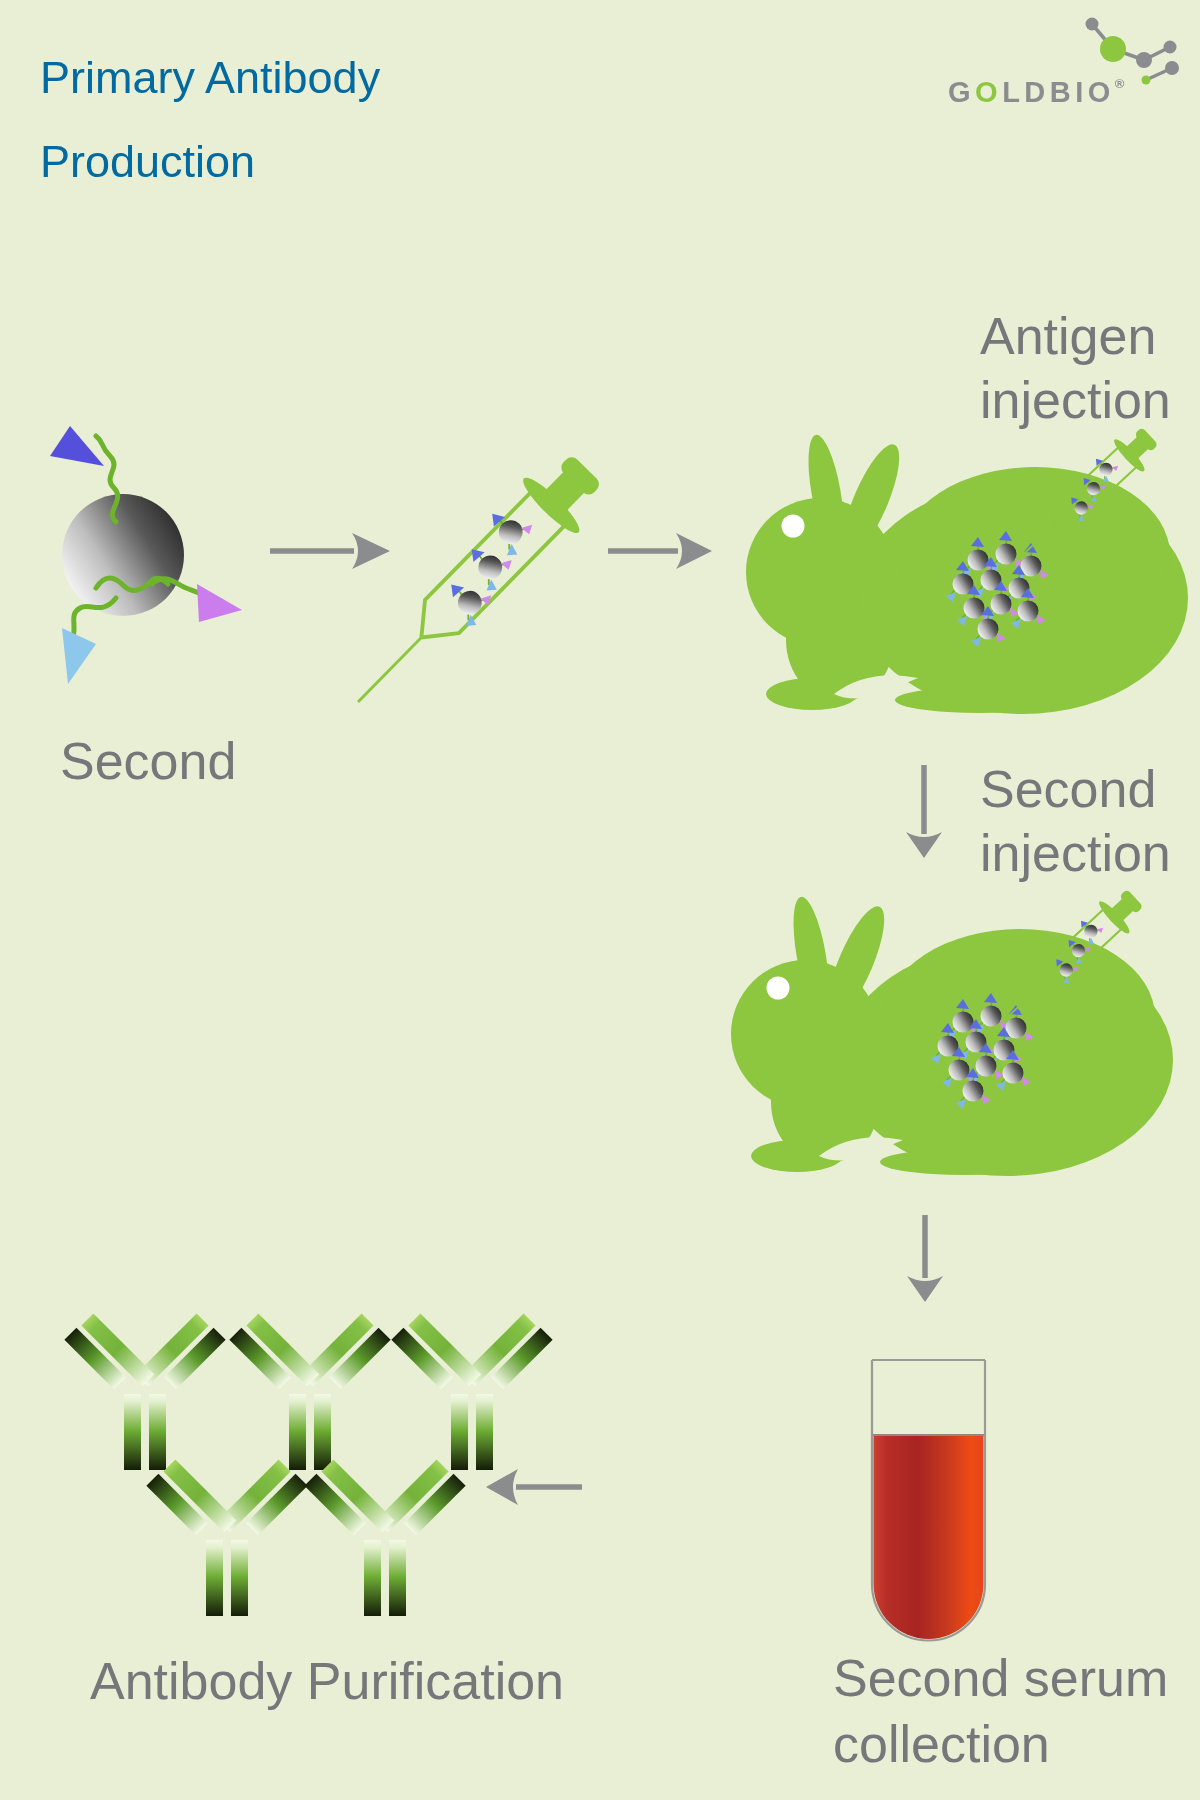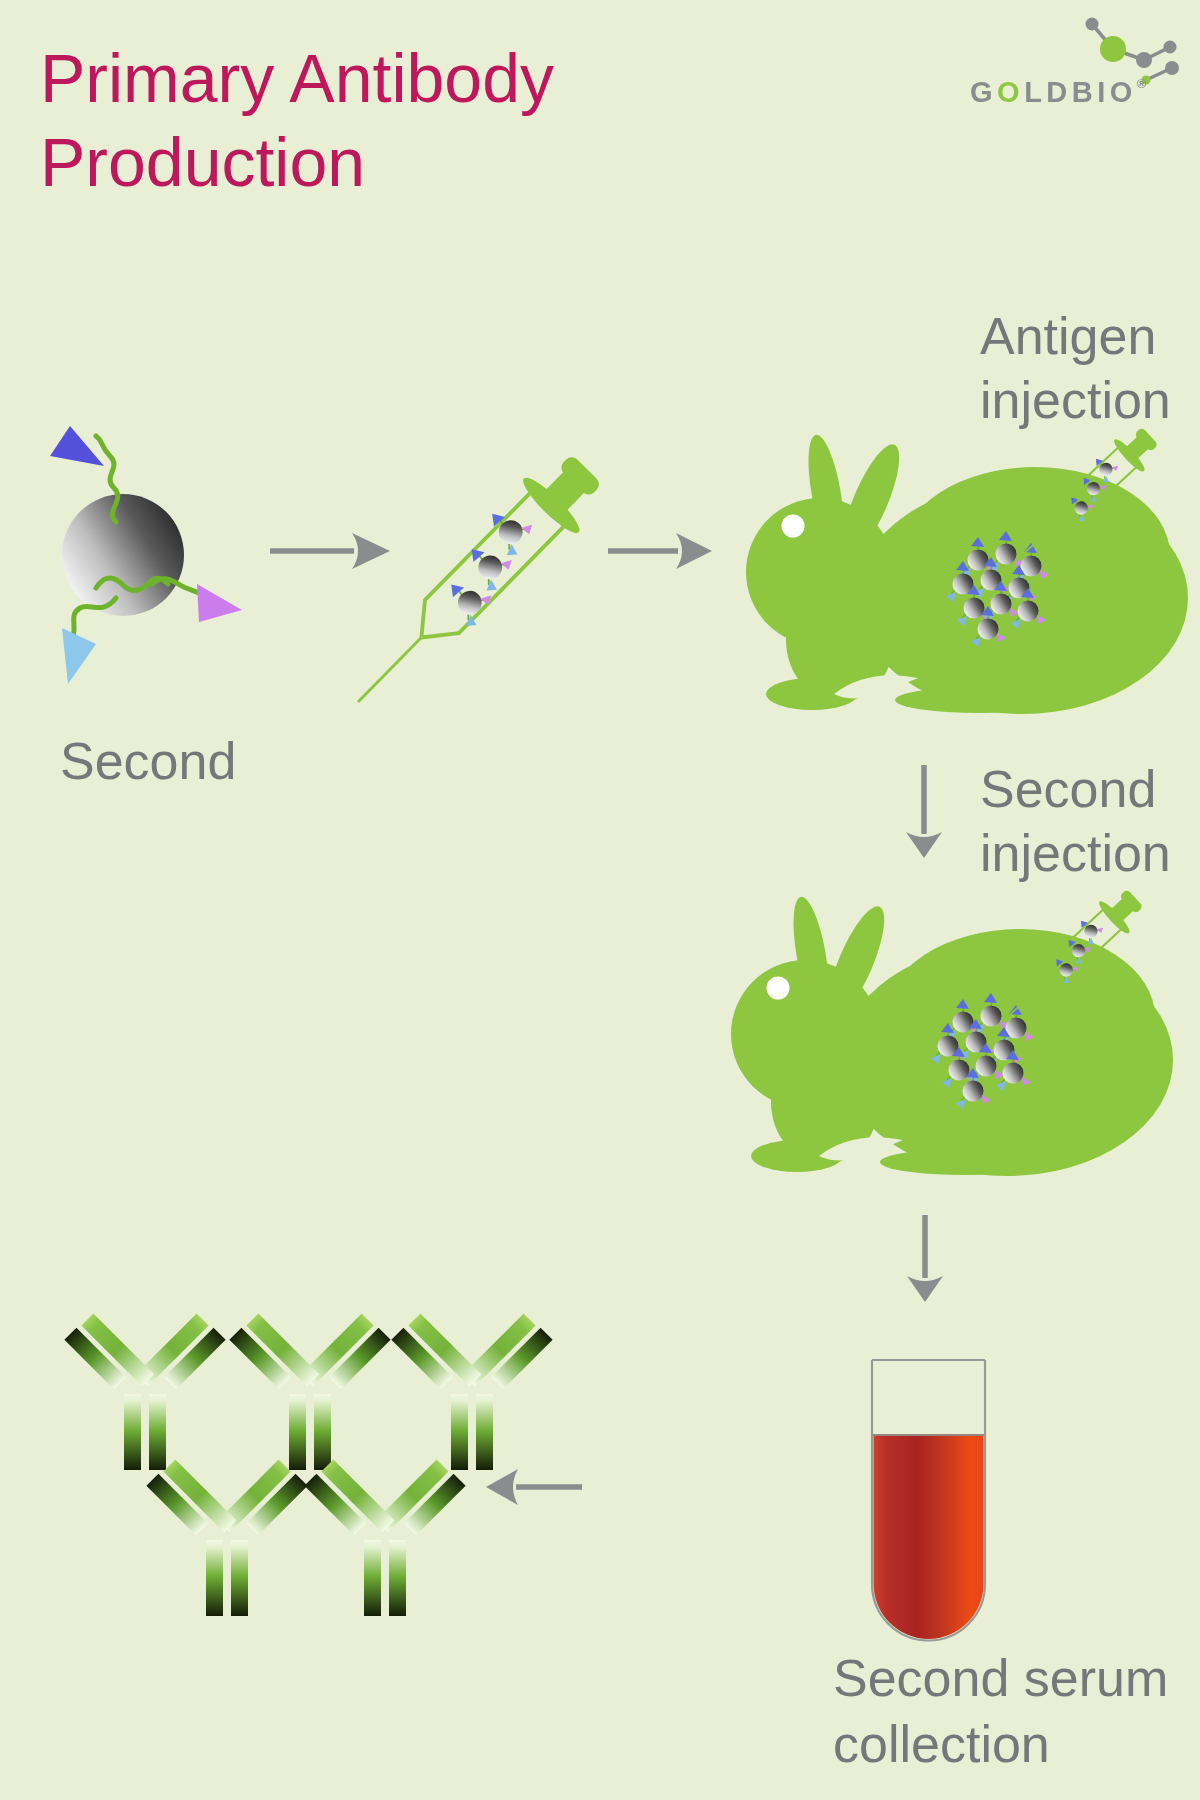--- a/index.html
+++ b/index.html
@@ -1,22 +1,22 @@
 <!DOCTYPE html>
 <html><head>
 <meta charset="utf-8">
 <style>
   html,body{margin:0;padding:0;background:#e9efd5;}
   .canvas{position:relative;width:1200px;height:1800px;background:#e9efd5;overflow:hidden;
           font-family:"Liberation Sans", sans-serif;}
   .gfx{position:absolute;left:0;top:0;}
   .txt{position:absolute;color:#76777a;font-size:52px;line-height:64px;}
-  .title{position:absolute;left:40px;top:36px;width:560px;color:#be185d;font-size:68px;line-height:84px;}
+  .title{position:absolute;left:40px;top:36px;width:560px;color:#0369a1;font-size:45px;line-height:84px;}
   .logo{position:absolute;left:948px;top:66px;font-size:29px;font-weight:600;letter-spacing:4.5px;
-        color:#8a8c8f;line-height:36px;margin-left:22px;}
+        color:#8a8c8f;line-height:36px;}
   .logo .green{color:#8dc63f;}
   .logo sup{font-size:13px;letter-spacing:0;vertical-align:14px;}
   .lbl-antigen{left:60px;top:729px;}
   .lbl-antigen-injection{left:980px;top:304px;width:230px;}
   .lbl-second-injection{left:980px;top:757px;width:230px;}
   .lbl-blood-serum{left:833px;top:1645px;width:340px;line-height:66px;}
   .lbl-antibody-purification{left:90px;top:1649px;width:600px;}
 </style>
 </head>
 <body>
@@ -198,14 +198,15 @@
   <div class="title">Primary Antibody Production</div>
 
   <div class="logo">
     <span>G</span><span class="green">O</span><span>LDBI</span><span>O</span><sup>®</sup>
   </div>
 
   <div class="txt lbl-antigen">Second</div>
   <div class="txt lbl-antigen-injection">Antigen injection</div>
   <div class="txt lbl-second-injection">Second injection</div>
   <div class="txt lbl-blood-serum">Second serum collection</div>
+  <div class="txt lbl-antibody-purification">Antibody Purification</div>
 
 </div>
 
 </body></html>

